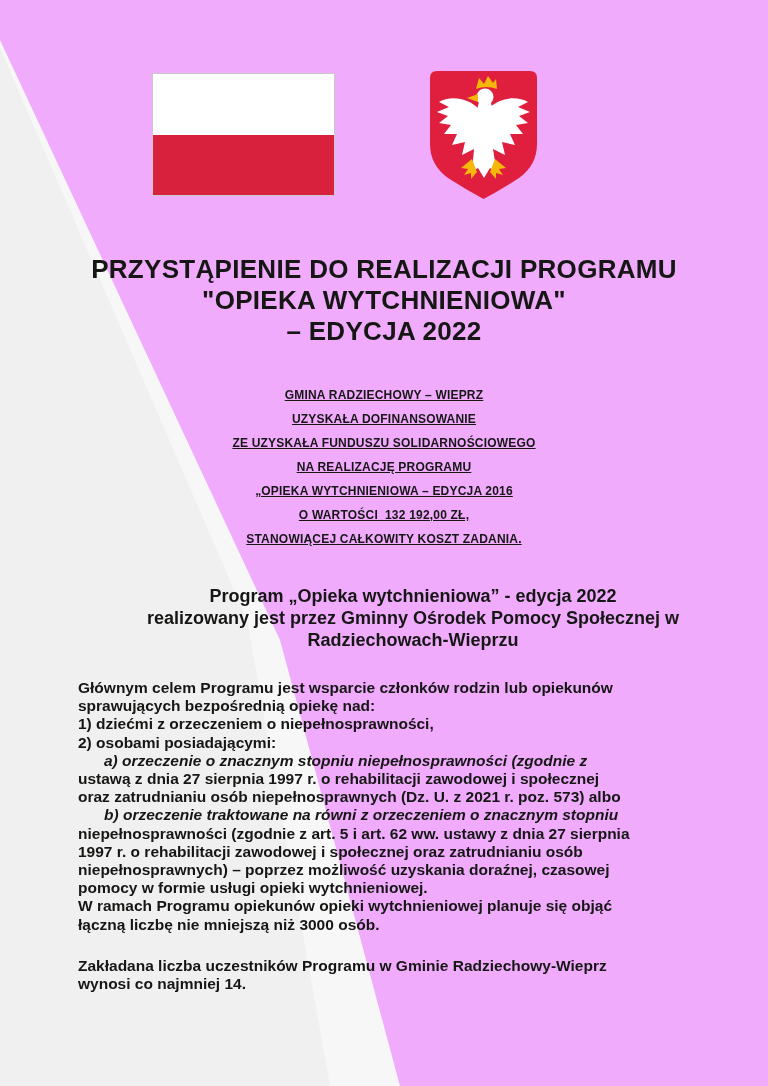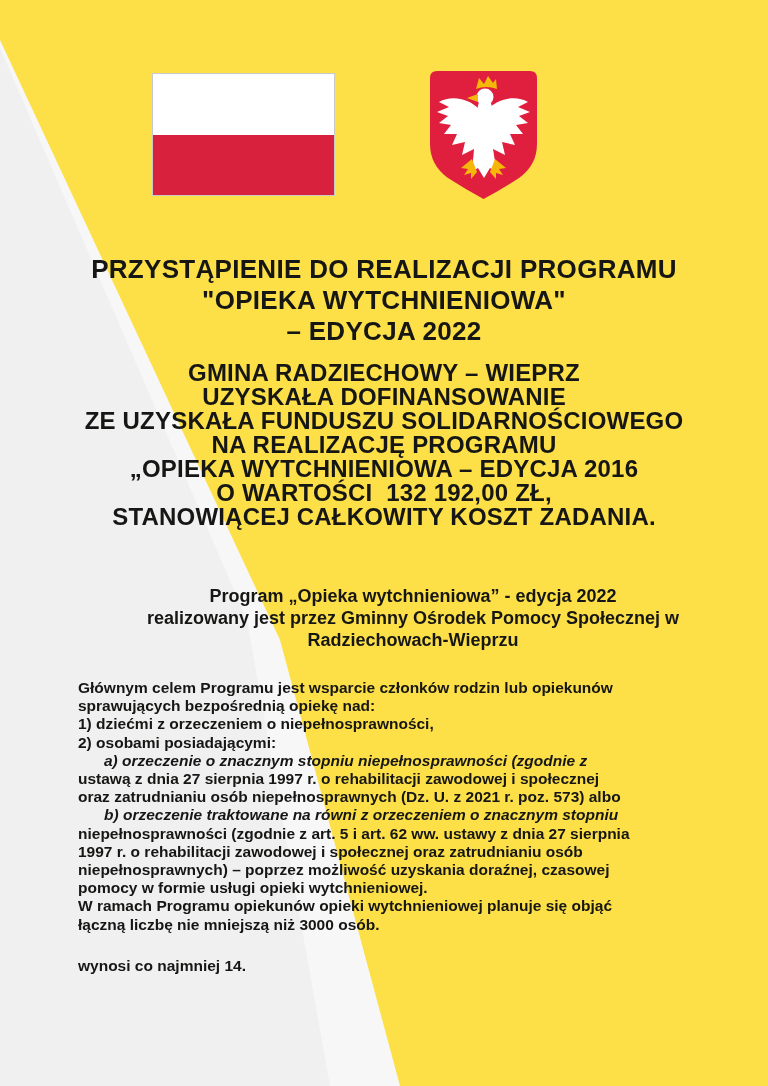--- a/index.html
+++ b/index.html
@@ -1,20 +1,20 @@
 <!DOCTYPE html>
 <html lang="pl" style="--flag-red: #d7213d; --crest-red: #e01f3f; --crest-gold: #f4b70a; --bg-gray: #f0f0f0; --bg-gray-lighter: #f7f7f7; --text: #161615;"><head>
 <meta charset="utf-8">
 <style>
   html,body{margin:0;padding:0;background:#ffffff;}
   .page{
     position:relative;
     width:768px;height:1086px;
     overflow:hidden;
-    background:#fde047;
+    background:#f0abfc;
     font-family:"Liberation Sans", sans-serif;
     color:var(--text, #161615);
   }
   
   .bg-layer{position:absolute;inset:0;pointer-events:none;}
   .bg-poly-lighter{
     background:var(--bg-gray-lighter,#f7f7f7);
     clip-path:polygon(0px 40px, 280px 640px, 400px 1086px, 0px 1086px);
   }
   .bg-poly-main{
@@ -26,21 +26,21 @@
     position:absolute;left:152px;top:73px;width:183px;height:123px;
     border:1px solid #c9c9c9;box-sizing:border-box;background:#ffffff;
   }
   .flag .half-white{position:absolute;left:0;top:0;width:100%;height:50%;background:#ffffff;}
   .flag .half-red{position:absolute;left:0;top:50%;width:100%;height:50%;background:var(--flag-red,#d7213d);}
   
   .crest{position:absolute;left:427px;top:68px;width:113px;height:135px;}
   
   .tblock{position:absolute;left:0;width:100%;text-align:center;font-weight:700;}
   .title-block{top:254px;font-size:26px;line-height:31px;letter-spacing:0.3px;}
-  .funding-block{top:361px;font-size:24px;line-height:24px;letter-spacing:0.2px;}
+  .funding-block{top:383px;font-size:12px;line-height:24px;letter-spacing:0.2px;text-decoration:underline;}
   .program-block{top:585px;font-size:18px;line-height:22px;padding-left:29px;}
   .body-block{
     position:absolute;left:78px;width:628px;text-align:left;
     font-weight:700;font-size:15.5px;line-height:18.2px;
   }
   .body-p1{top:679px;}
   .body-p2{top:957px;}
   .line{white-space:pre-wrap;}
   .line.ind{padding-left:26px;font-style:italic;}
 </style>
@@ -116,16 +116,17 @@
     <div class="line ind">b) orzeczenie traktowane na równi z orzeczeniem o znacznym stopniu</div>
     <div class="line">niepełnosprawności (zgodnie z art. 5 i art. 62 ww. ustawy z dnia 27 sierpnia</div>
     <div class="line">1997 r. o rehabilitacji zawodowej i społecznej oraz zatrudnianiu osób</div>
     <div class="line">niepełnosprawnych) – poprzez możliwość uzyskania doraźnej, czasowej</div>
     <div class="line">pomocy w formie usługi opieki wytchnieniowej.</div>
     <div class="line">W ramach Programu opiekunów opieki wytchnieniowej planuje się objąć</div>
     <div class="line">łączną liczbę nie mniejszą niż 3000 osób.</div>
   </div>
 
   <div class="body-block body-p2">
+    <div class="line">Zakładana liczba uczestników Programu w Gminie Radziechowy-Wieprz</div>
     <div class="line">wynosi co najmniej 14.</div>
   </div>
 
 </div>
 
 </body></html>

